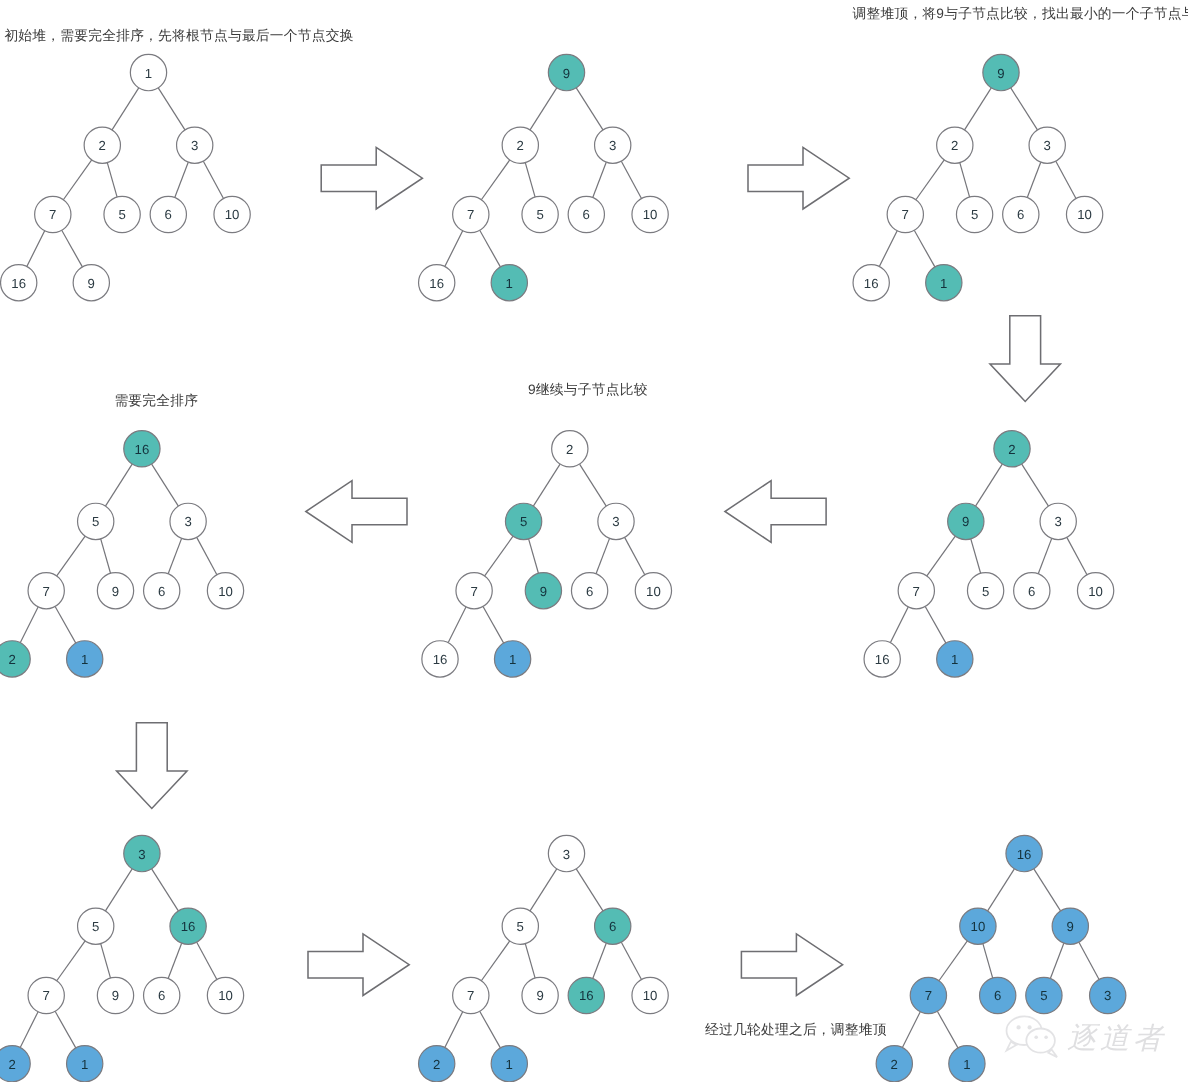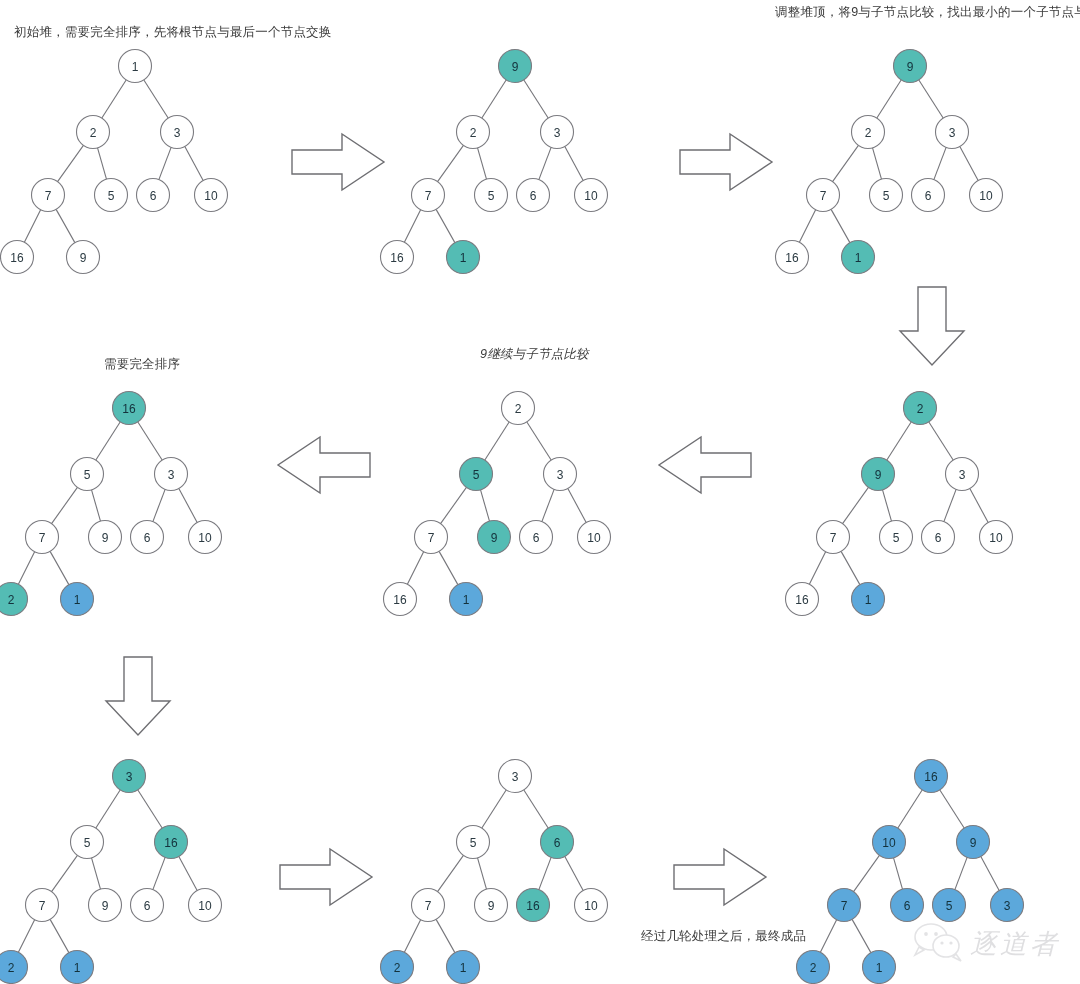--- a/index.html
+++ b/index.html
@@ -77,25 +77,25 @@
     color: #b9b9bd;
     letter-spacing: 3px;
     white-space: nowrap;
   }
 </style>
 </head>
 <body>
 
 <div id="canvas">
 
-  <div class="caption" style="left:14px; top:26px;">初始堆，需要完全排序，先将根节点与最后一个节点交换</div>
+  <div class="caption" style="left:4px; top:26px;">初始堆，需要完全排序，先将根节点与最后一个节点交换</div>
   <div class="caption" style="left:775px; top:6px;">调整堆顶，将9与子节点比较，找出最小的一个子节点与之交换</div>
-  <div class="caption" style="left:480px; top:348px;font-style:italic;">9继续与子节点比较</div>
+  <div class="caption" style="left:480px; top:348px;">9继续与子节点比较</div>
   <div class="caption" style="left:104px; top:358px;">需要完全排序</div>
-  <div class="caption" style="left:641px; top:930px;">经过几轮处理之后，最终成品</div>
+  <div class="caption" style="left:641px; top:930px;">经过几轮处理之后，调整堆顶</div>
 
   <svg class="tree-svg" id="tree-0" style="left:0px;   top:42px;" width="245" height="235" viewBox="0 0 245 235">
       <line x1="126.14155437881287" y1="37.920414547579774" x2="101.85844562118713" y2="76.07958545242022" class="edge-line"></line>
       <line x1="143.85844562118712" y1="37.920414547579774" x2="168.14155437881288" y2="76.07958545242022" class="edge-line"></line>
       <line x1="83.40956980363491" y1="103.42660227491112" x2="57.59043019636509" y2="139.57339772508888" class="edge-line"></line>
       <line x1="97.53289861030675" y1="105.86514513607358" x2="106.46710138969325" y2="137.13485486392642" class="edge-line"></line>
       <line x1="171.1260770947322" y1="105.41904762632798" x2="158.8739229052678" y2="137.58095237367203" class="edge-line"></line>
       <line x1="184.83638791853465" y1="104.52036584904953" x2="203.16361208146535" y2="138.47963415095046" class="edge-line"></line>
       <line x1="40.620975674250694" y1="167.7580486514986" x2="24.379024325749306" y2="200.2419513485014" class="edge-line"></line>
       <line x1="56.11130707263103" y1="167.36860110008925" x2="74.88869292736898" y2="200.63139889991075" class="edge-line"></line>

